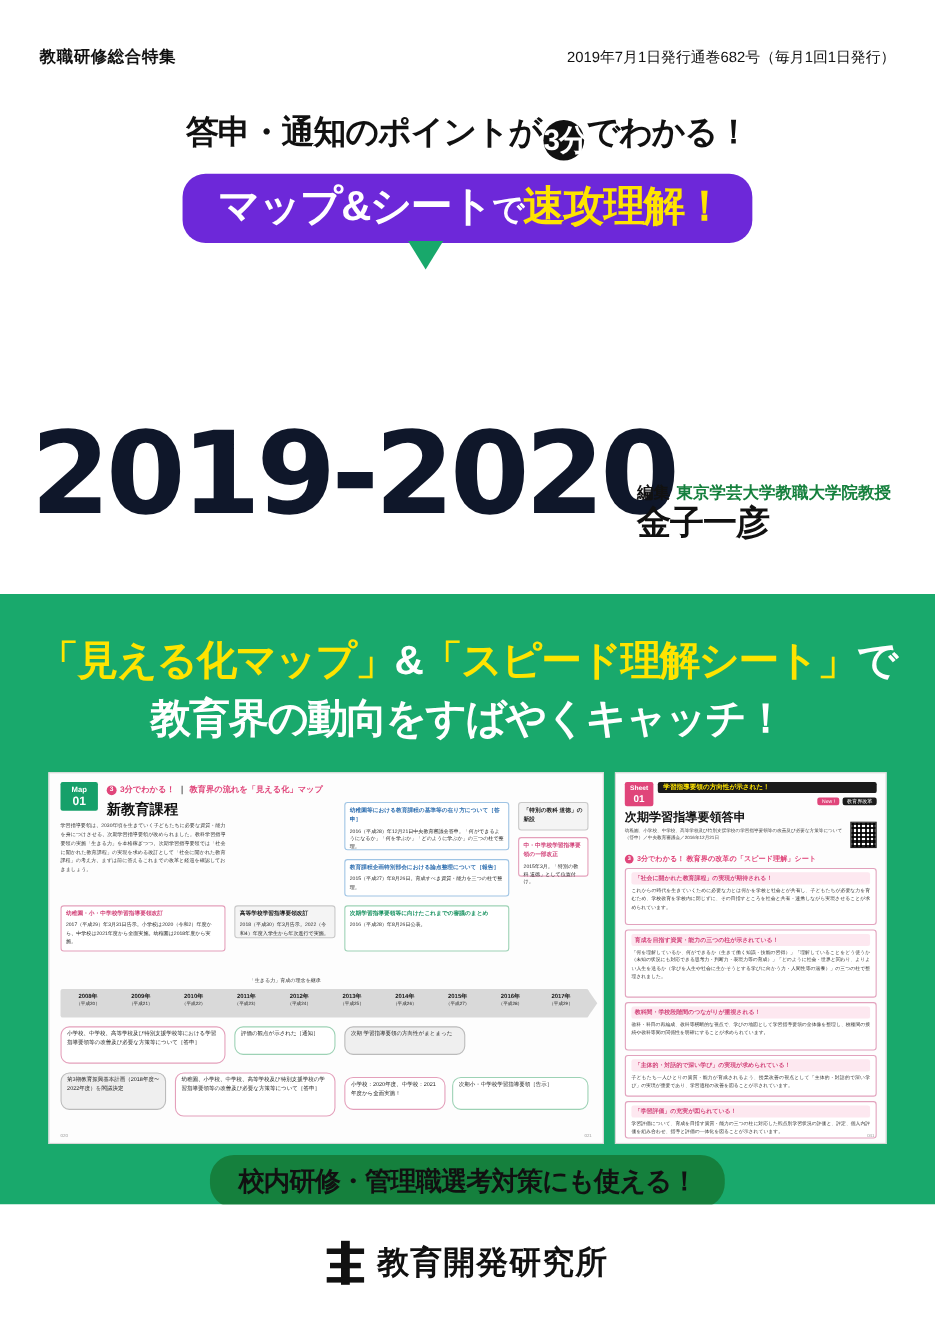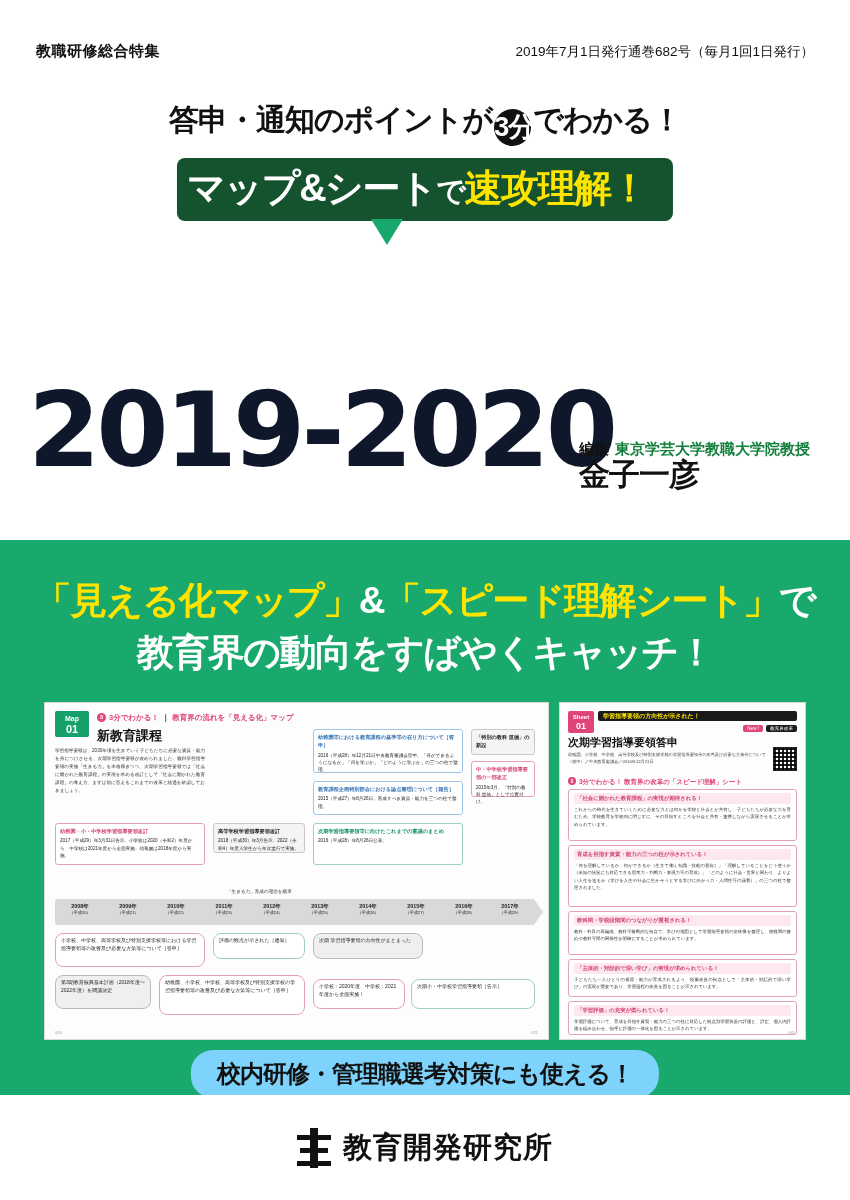--- a/index.html
+++ b/index.html
@@ -53,23 +53,23 @@
     text-align: center;
     vertical-align: -6px;
     margin: 0 2px;
   }
 
   
   .green-banner {
     position: absolute;
     top: 158px; left: 50%;
     transform: translateX(-50%);
-    background: #14532d;
-    border-radius: 8px;
-    padding: 10px 26px 12px 10px;
+    background: #6d28d9;
+    border-radius: 21px;
+    padding: 10px 26px 12px 32px;
     white-space: nowrap;
   }
   .green-banner-text {
     font-size: 38px; font-weight: bold; color: #ffffff;
     letter-spacing: -1.5px;
     line-height: 1.08;
   }
   .green-banner-text .hl { color: #ffe400; }
   .green-banner-text .small { font-size: 29px; }
   .banner-tail {
@@ -301,21 +301,21 @@
   }
   .qa .a {
     display: block; font-size: 4.4px; line-height: 1.7; color: #333;
     text-align: justify;
   }
 
   
   .bottom-pill {
     position: absolute;
     top: 510px; left: 50%; transform: translateX(-50%);
-    background: #7dd3fc;
+    background: #15803d;
     border-radius: 22px;
     padding: 8px 26px;
     white-space: nowrap;
   }
   .bottom-pill-text {
     font-size: 24px; font-weight: bold; color: #111; letter-spacing: -1px;
   }
 
   
   .footer {

